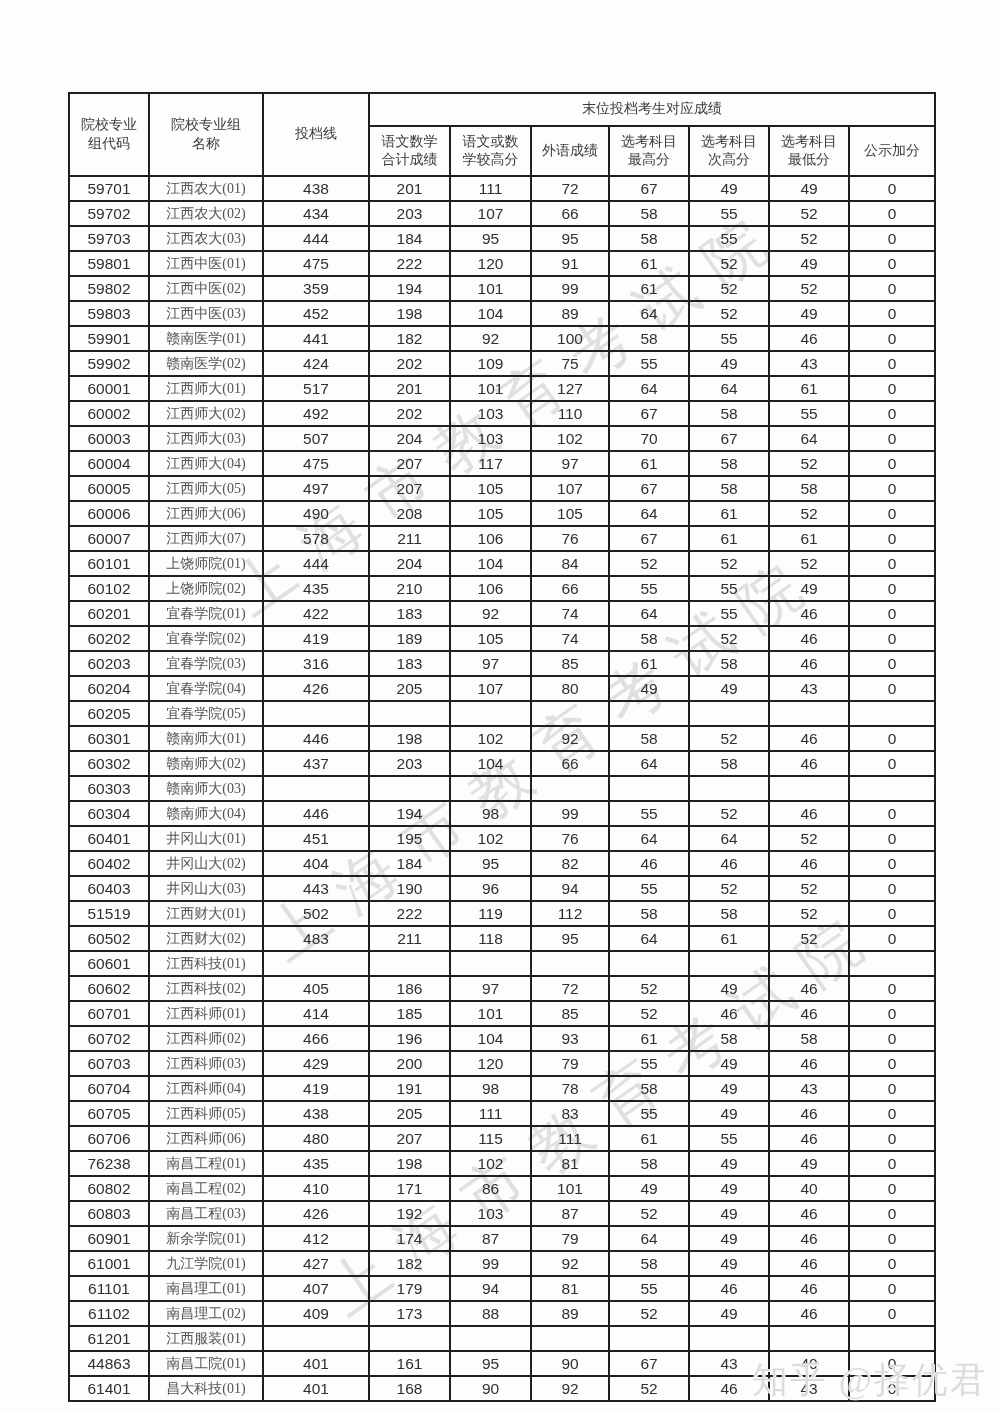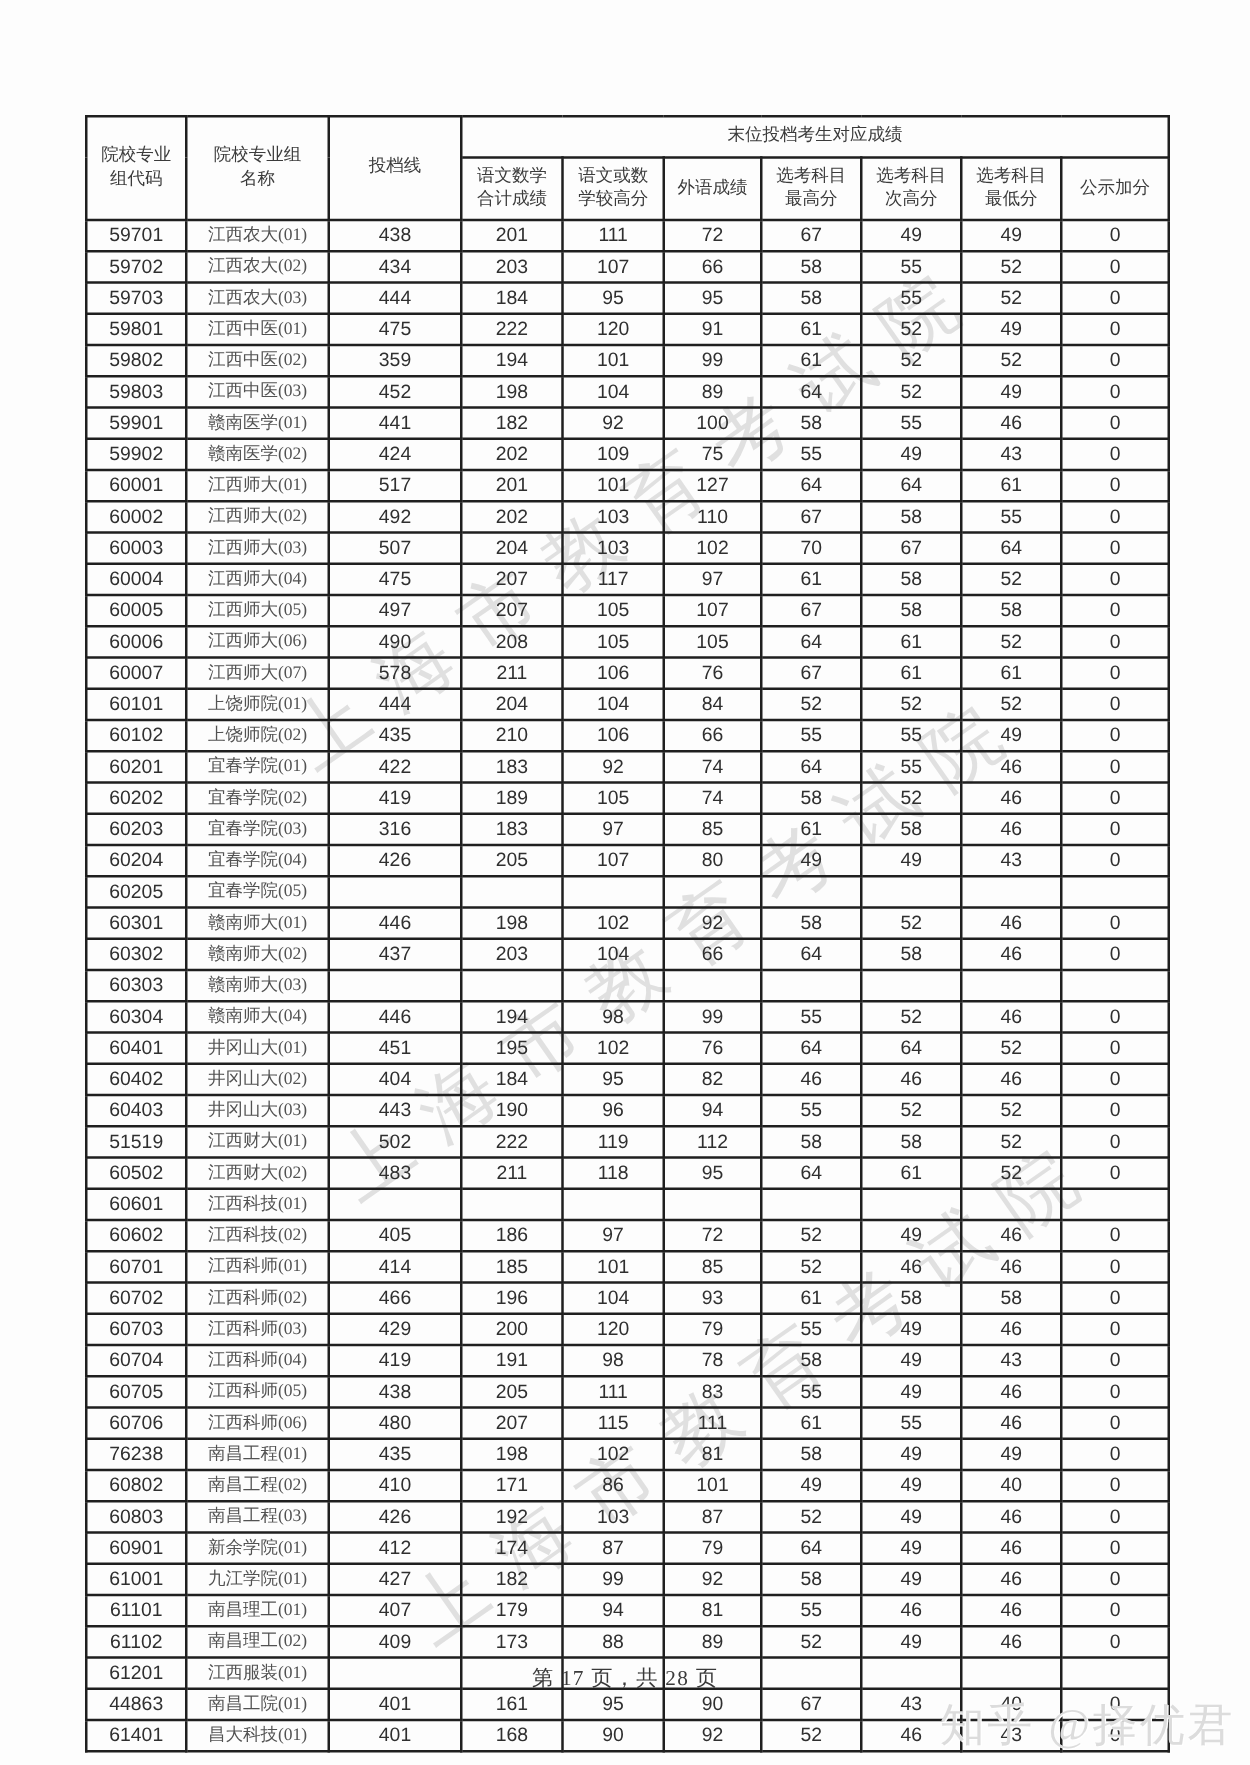--- a/index.html
+++ b/index.html
@@ -679,16 +679,15 @@
       <td class="c-num">90</td>
       <td class="c-num">92</td>
       <td class="c-num">52</td>
       <td class="c-num">46</td>
       <td class="c-num">43</td>
       <td class="c-num">0</td>
     </tr>
       </tbody>
   </table>
 
-  <div class="footer">第 17 页，共 28 页</div>
   <div class="credit">知乎 @择优君</div>
 
 </div>
 
 </body></html>

